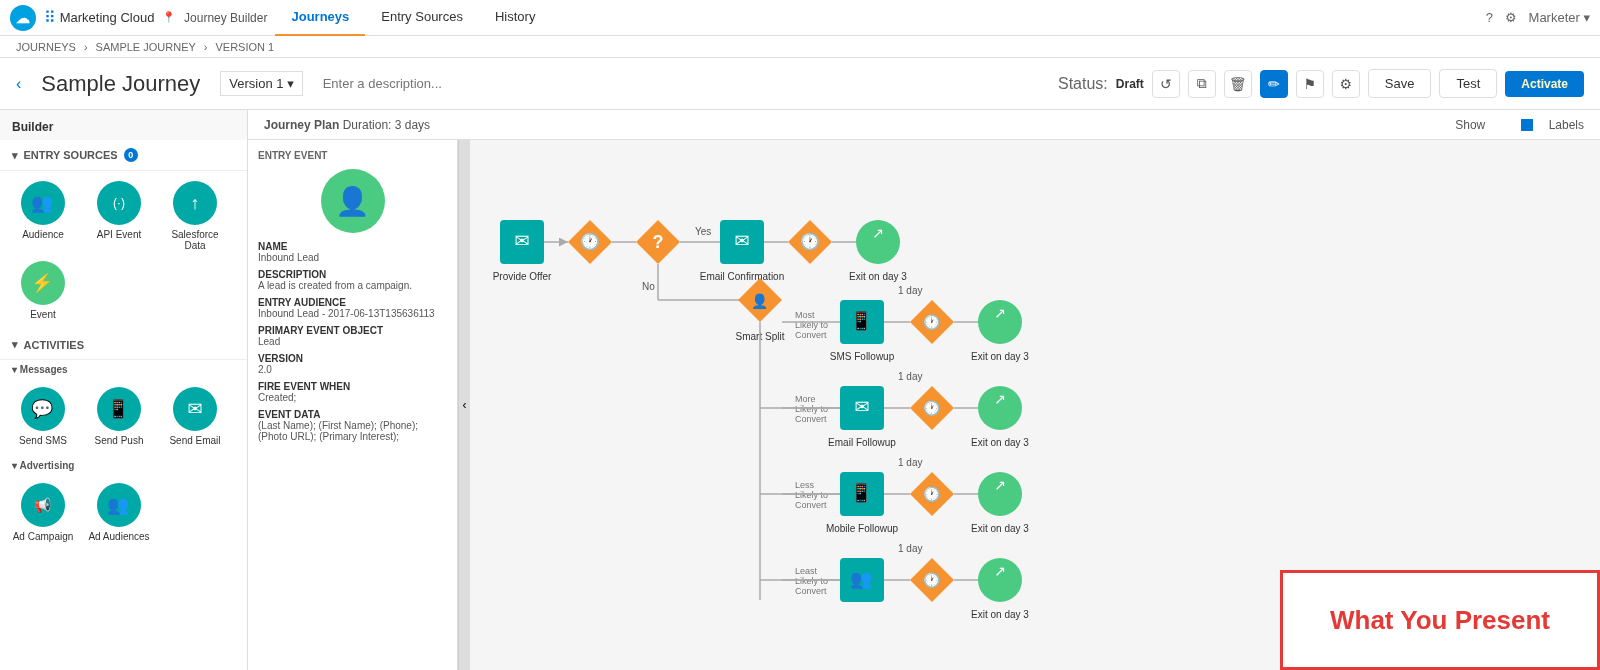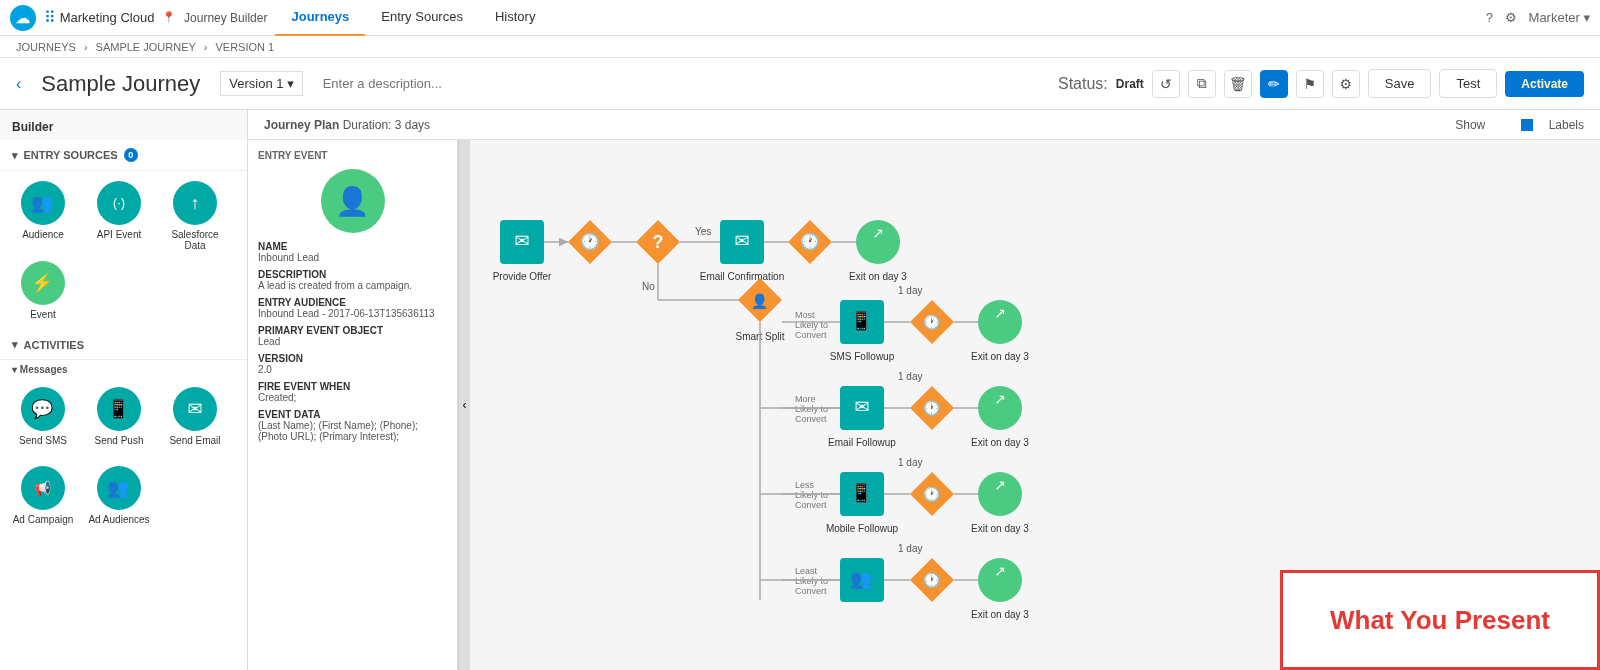--- a/index.html
+++ b/index.html
@@ -312,20 +312,23 @@
       </div>
       <div class="icon-item">
         <div class="icon-circle teal">📱</div>
         <span class="icon-label">Send Push</span>
       </div>
       <div class="icon-item">
         <div class="icon-circle teal">✉</div>
         <span class="icon-label">Send Email</span>
       </div>
     </div>
+    <div class="sub-section">
+      <span>▾ </span>Advertising
+    </div>
     <div class="icon-grid">
       <div class="icon-item">
         <div class="icon-circle teal" style="font-size:14px;">📢</div>
         <span class="icon-label">Ad Campaign</span>
       </div>
       <div class="icon-item">
         <div class="icon-circle teal">👥</div>
         <span class="icon-label">Ad Audiences</span>
       </div>
     </div>

